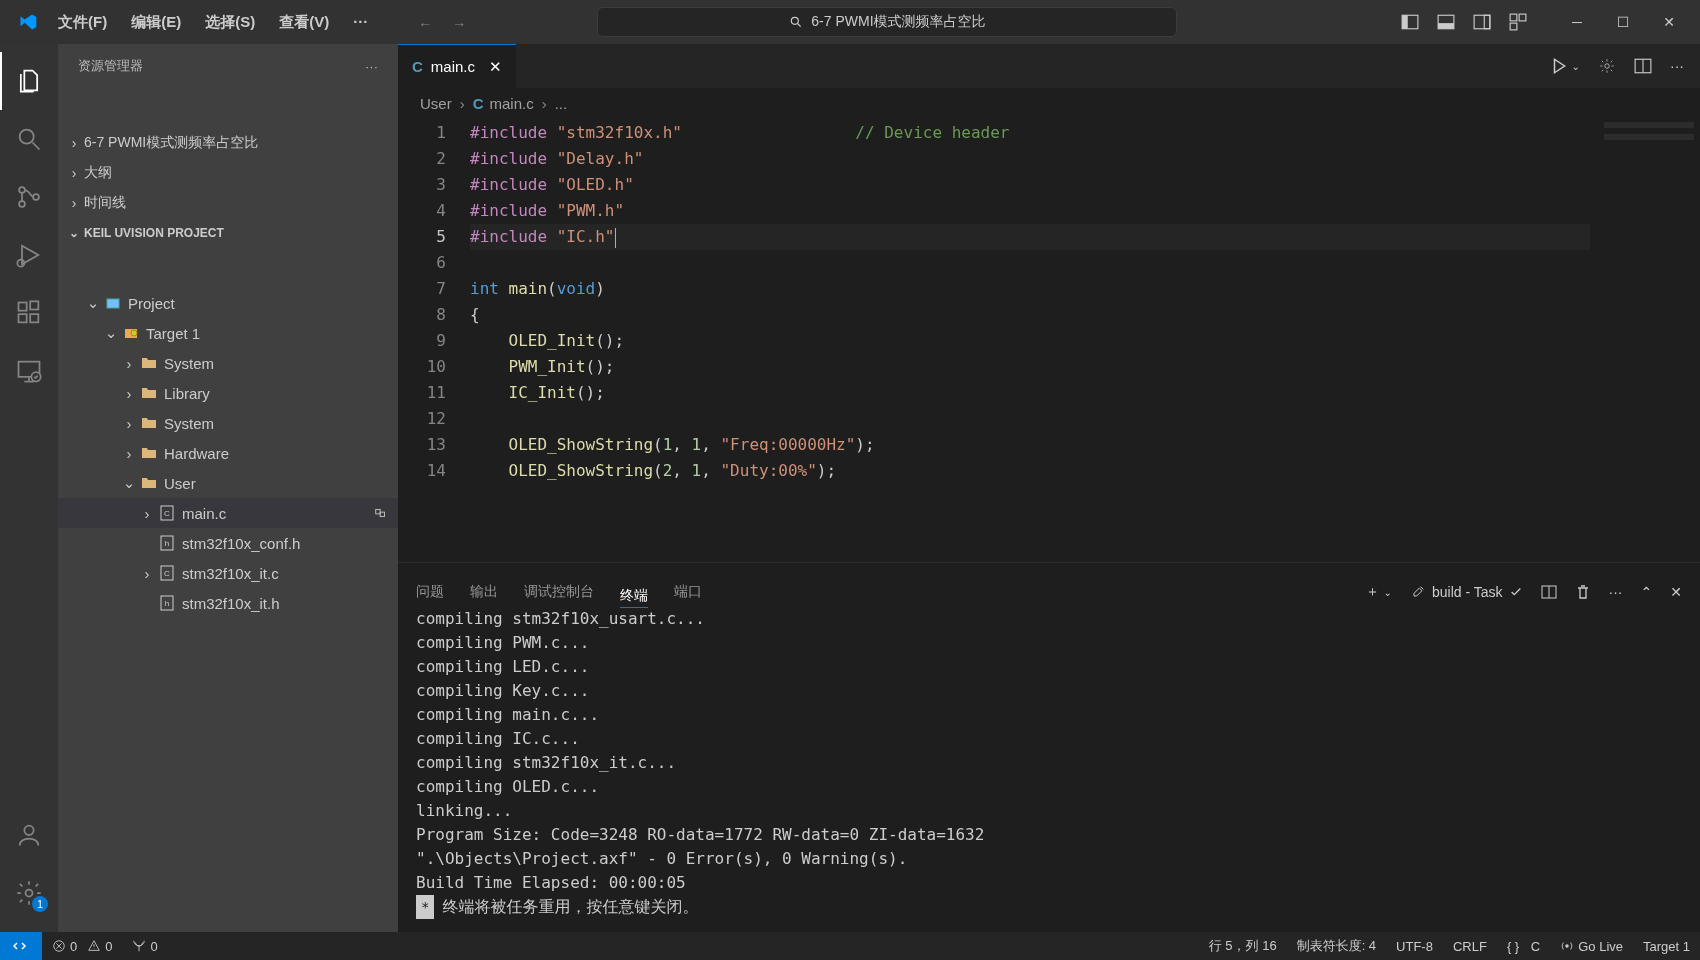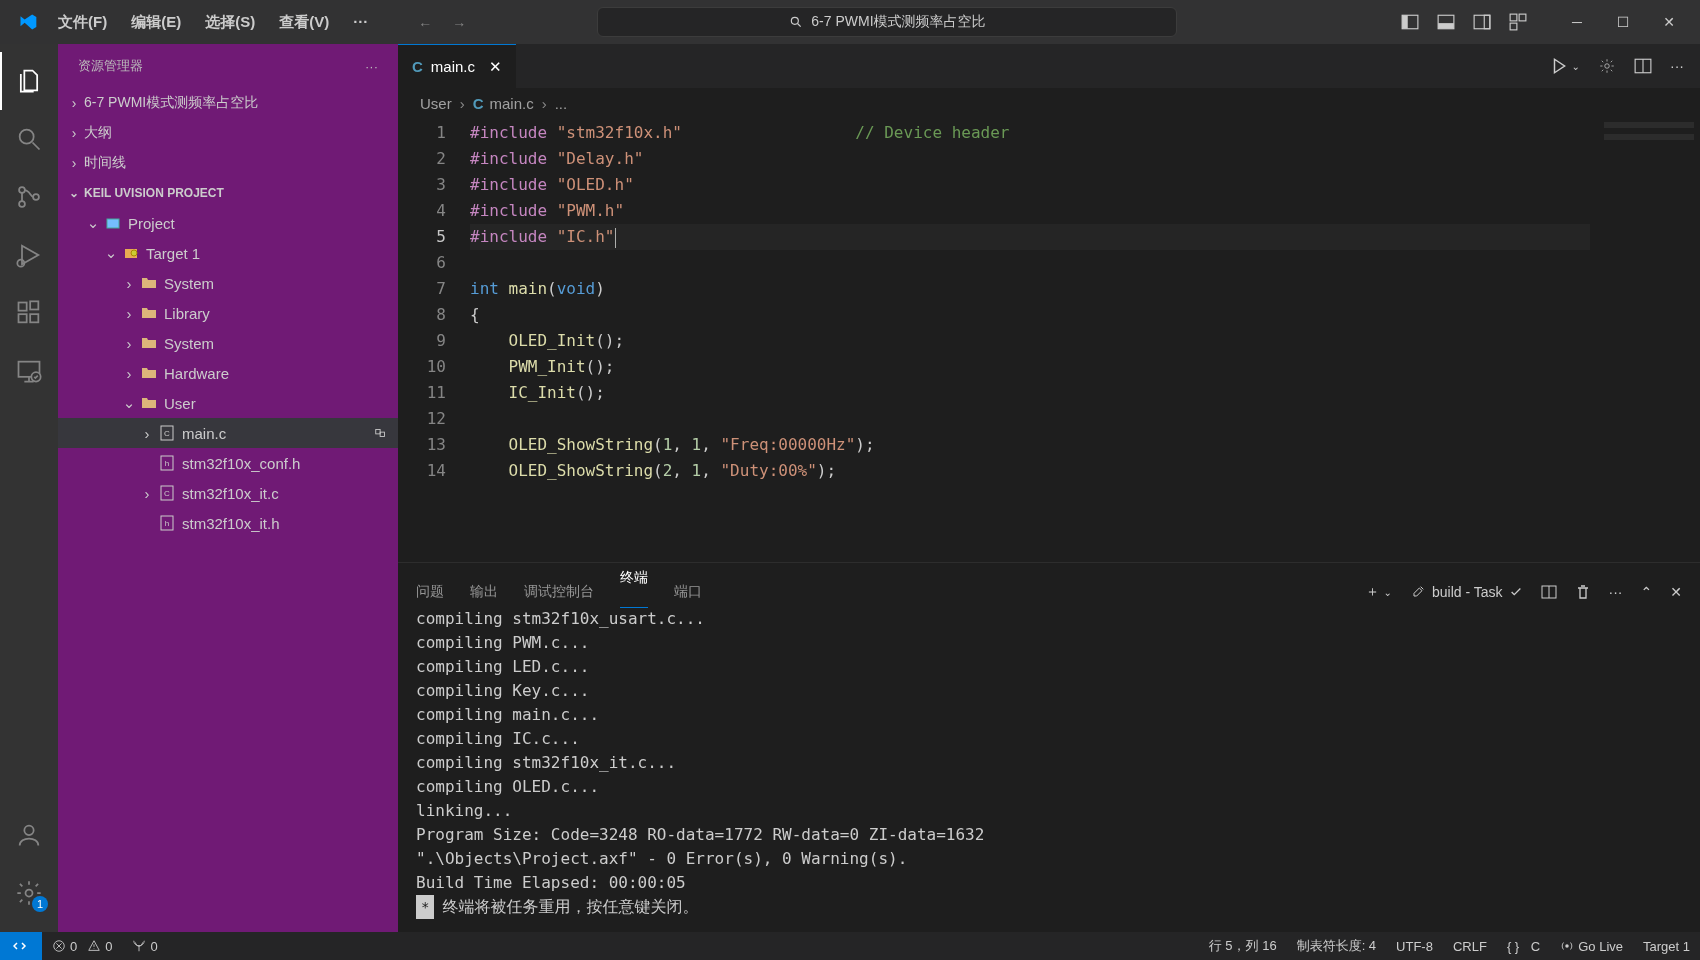--- a/index.html
+++ b/index.html
@@ -78,23 +78,24 @@
   color: white;
   border-radius: 10px;
   font-size: 11px;
   min-width: 16px; height: 16px;
   display: flex; align-items: center; justify-content: center;
   padding: 0 4px;
 }
 
 .sidebar {
   width: 340px;
-  background: #701a75;
+  background: #404040;
   display: flex;
   flex-direction: column;
+  gap: 40px;
 }
 .sidebar-header {
   height: 44px;
   display: flex;
   align-items: center;
   padding: 0 20px;
   font-size: 13px;
   color: #bbbbbb;
 }
 .sidebar-header-title { flex: 1; }
@@ -208,21 +209,21 @@
 }
 .panel-tabs {
   height: 38px;
   display: flex;
   align-items: flex-end;
   padding: 0 18px;
   gap: 26px;
   font-size: 14px;
   color: #969696;
 }
-.panel-tab.active { color: #ffffff; border-bottom: 1px solid #0078d4; padding-bottom: 20px; margin-bottom: -7px; margin-top: 40px; }
+.panel-tab.active { color: #ffffff; border-bottom: 1px solid #0078d4; padding-bottom: 2px; margin-bottom: -7px; margin-top: 40px; }
 .panel-actions { margin-left: auto; display: flex; align-items: center; gap: 18px; color: #cccccc; }
 .terminal-body {
   flex: 1;
   padding: 6px 18px;
   font-family: Consolas, monospace;
   font-size: 16px;
   line-height: 24px;
   color: #cccccc;
   overflow: hidden;
 }

